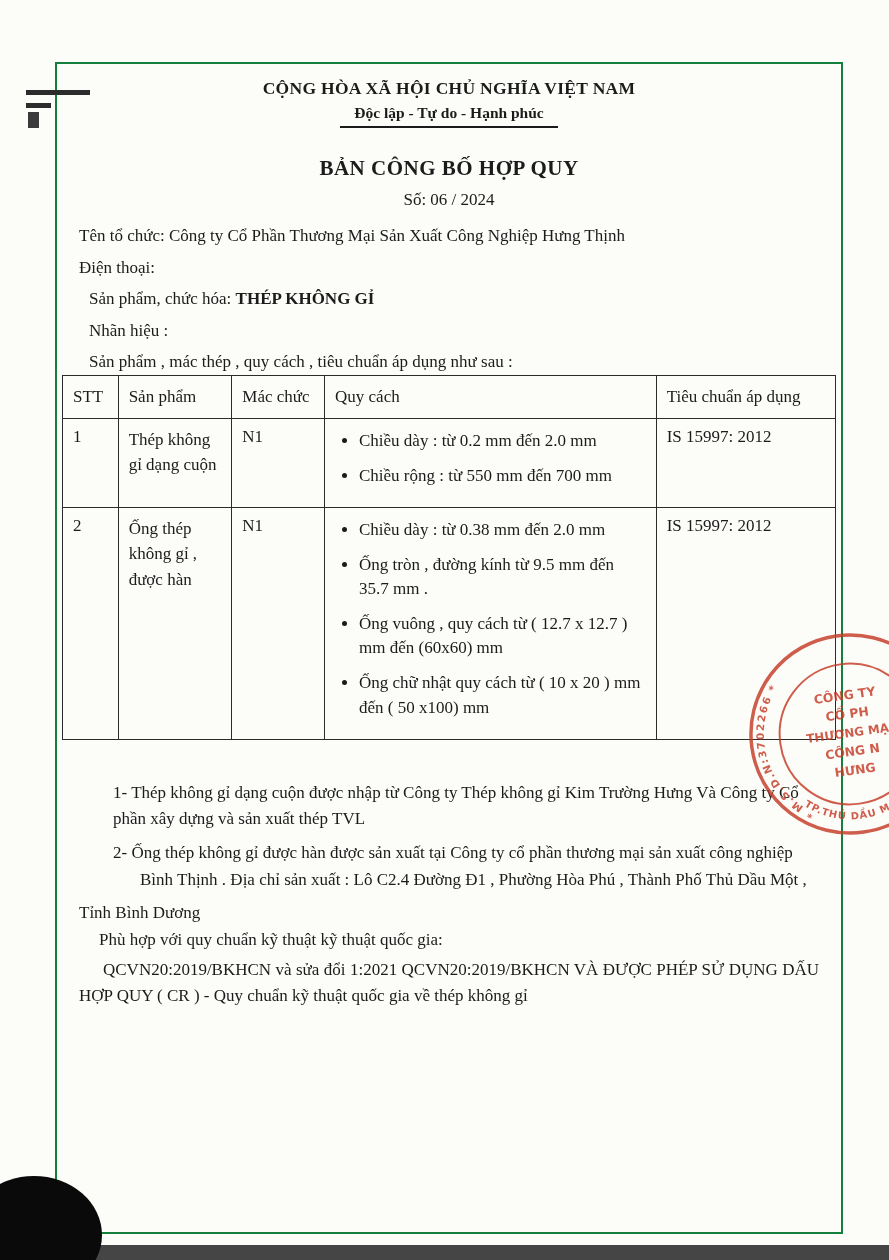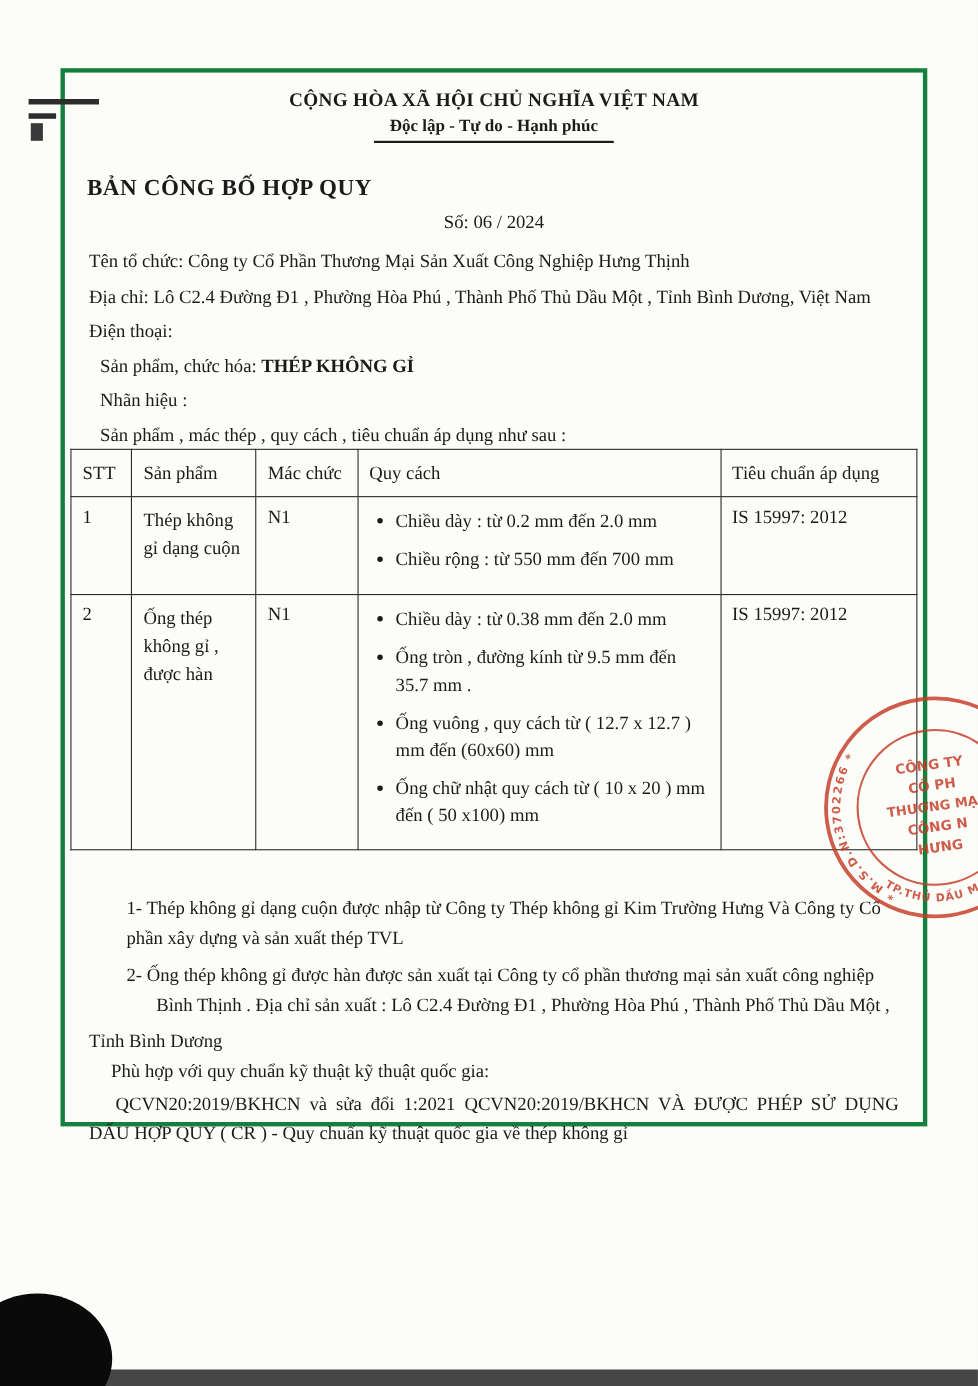--- a/index.html
+++ b/index.html
@@ -3,28 +3,28 @@
 <meta charset="utf-8">
 <style>
   html,body { margin:0; padding:0; background:#e8e8e8; }
   .page {
     position:relative; width:889px; height:1260px; margin:0 auto;
     background:#fcfcf9; overflow:hidden;
     font-family:"Liberation Serif","DejaVu Serif",serif;
     color:#1b1b1b;
   }
   .frame {
-    position:absolute; left:55px; top:62px; width:788px; height:962px;
-    border:4px solid #15803d; box-sizing:border-box;
+    position:absolute; left:55px; top:62px; width:788px; height:1172px;
+    border:2px solid #15803d; box-sizing:border-box;
     padding:14px 20px 0 20px;
   }
   .nat-title { text-align:center; font-weight:bold; font-size:17.5px; letter-spacing:.3px; }
   .motto-wrap { text-align:center; margin-top:5px; }
   .motto { display:inline-block; font-weight:bold; font-size:15.5px; border-bottom:2px solid #1b1b1b; padding:0 14px 4px 14px;text-align:center; }
-  .doc-title { font-weight:bold; font-size:21px; margin-top:28px; letter-spacing:.5px; }
+  .doc-title { text-align:center; font-weight:bold; font-size:21px; margin-top:28px; letter-spacing:.5px; }
   .doc-number { text-align:center; font-size:17px; margin-top:9px; }
   .para { font-size:17px; line-height:1.5; margin:6px 2px 0 2px; }
   .para.first { margin-top:13px; }
   .para.indent { padding-left:10px; }
   .bold { font-weight:bold; }
 
   table.spec {
     border-collapse:collapse; width:calc(100% + 30px); margin-left:-15px;
     font-size:17px; table-layout:fixed;border-radius:31px;
   }
@@ -68,21 +68,20 @@
 
     <div class="nat-title">CỘNG HÒA XÃ HỘI CHỦ NGHĨA VIỆT NAM</div>
     <div class="motto-wrap">
       <span class="motto">Độc lập - Tự do - Hạnh phúc</span>
     </div>
 
     <div class="doc-title">BẢN CÔNG BỐ HỢP QUY</div>
     <div class="doc-number">Số: 06 / 2024</div>
 
     <p class="para first">Tên tổ chức: Công ty Cổ Phần Thương Mại Sản Xuất Công Nghiệp Hưng Thịnh</p>
-    <p class="para">Địa chỉ: Lô C2.4 Đường Đ1 , Phường Hòa Phú , Thành Phố Thủ Dầu Một , Tỉnh Bình Dương, Việt Nam</p>
     <p class="para">Điện thoại:</p>
 
     <p class="para indent"><span>Sản phẩm, chức hóa: </span><span class="bold">THÉP KHÔNG GỈ</span></p>
     <p class="para indent">Nhãn hiệu :</p>
     <p class="para indent">Sản phẩm , mác thép , quy cách , tiêu chuẩn áp dụng như sau :</p>
 
     <table class="spec">
       <colgroup>
         <col style="width:7.2%">
           <col style="width:14.7%">

